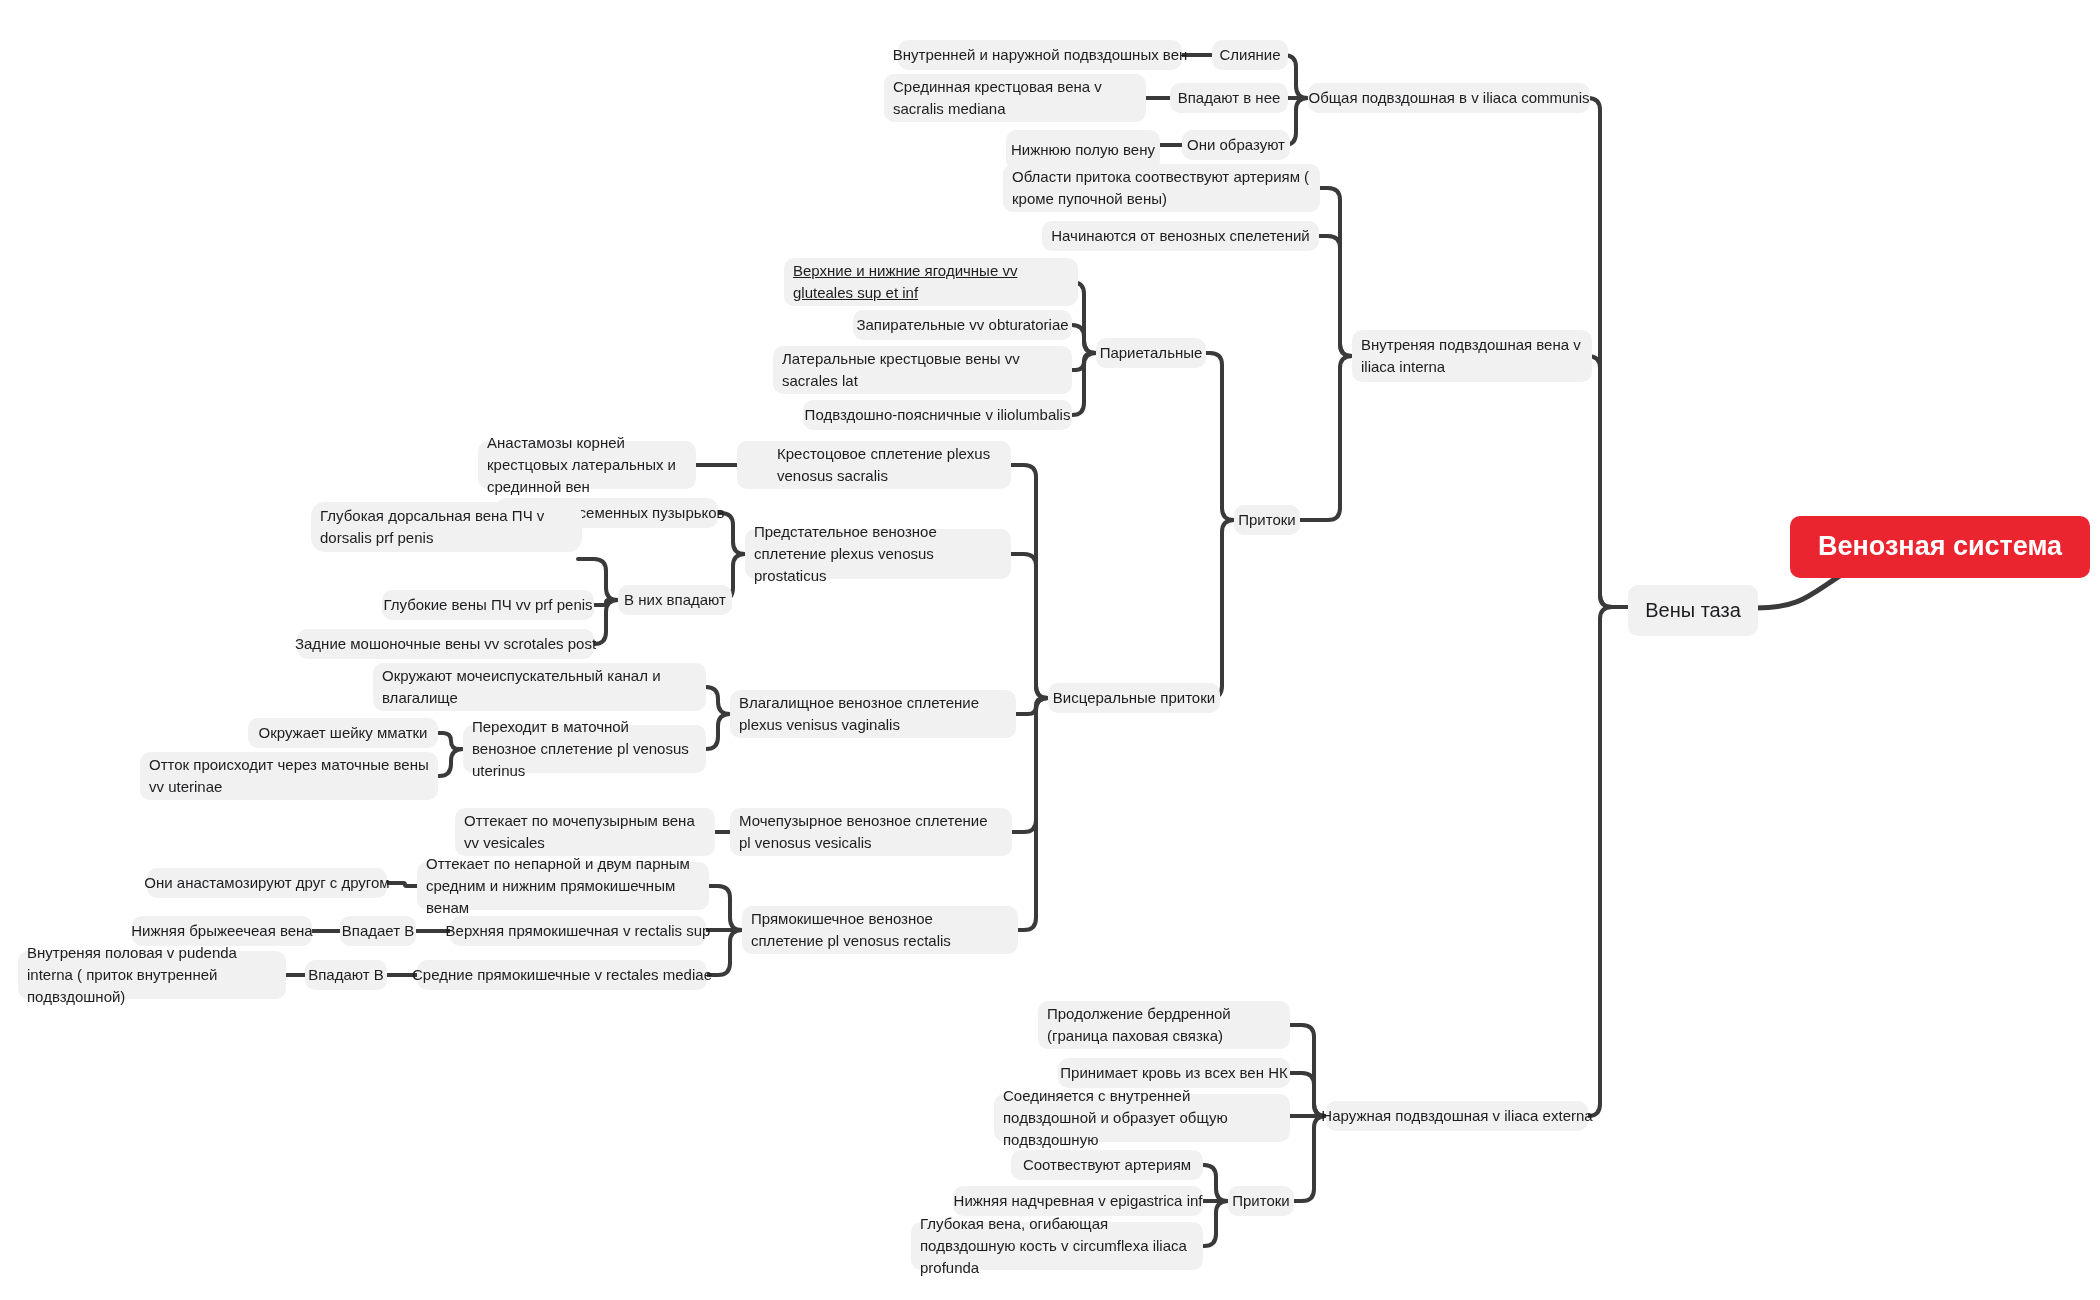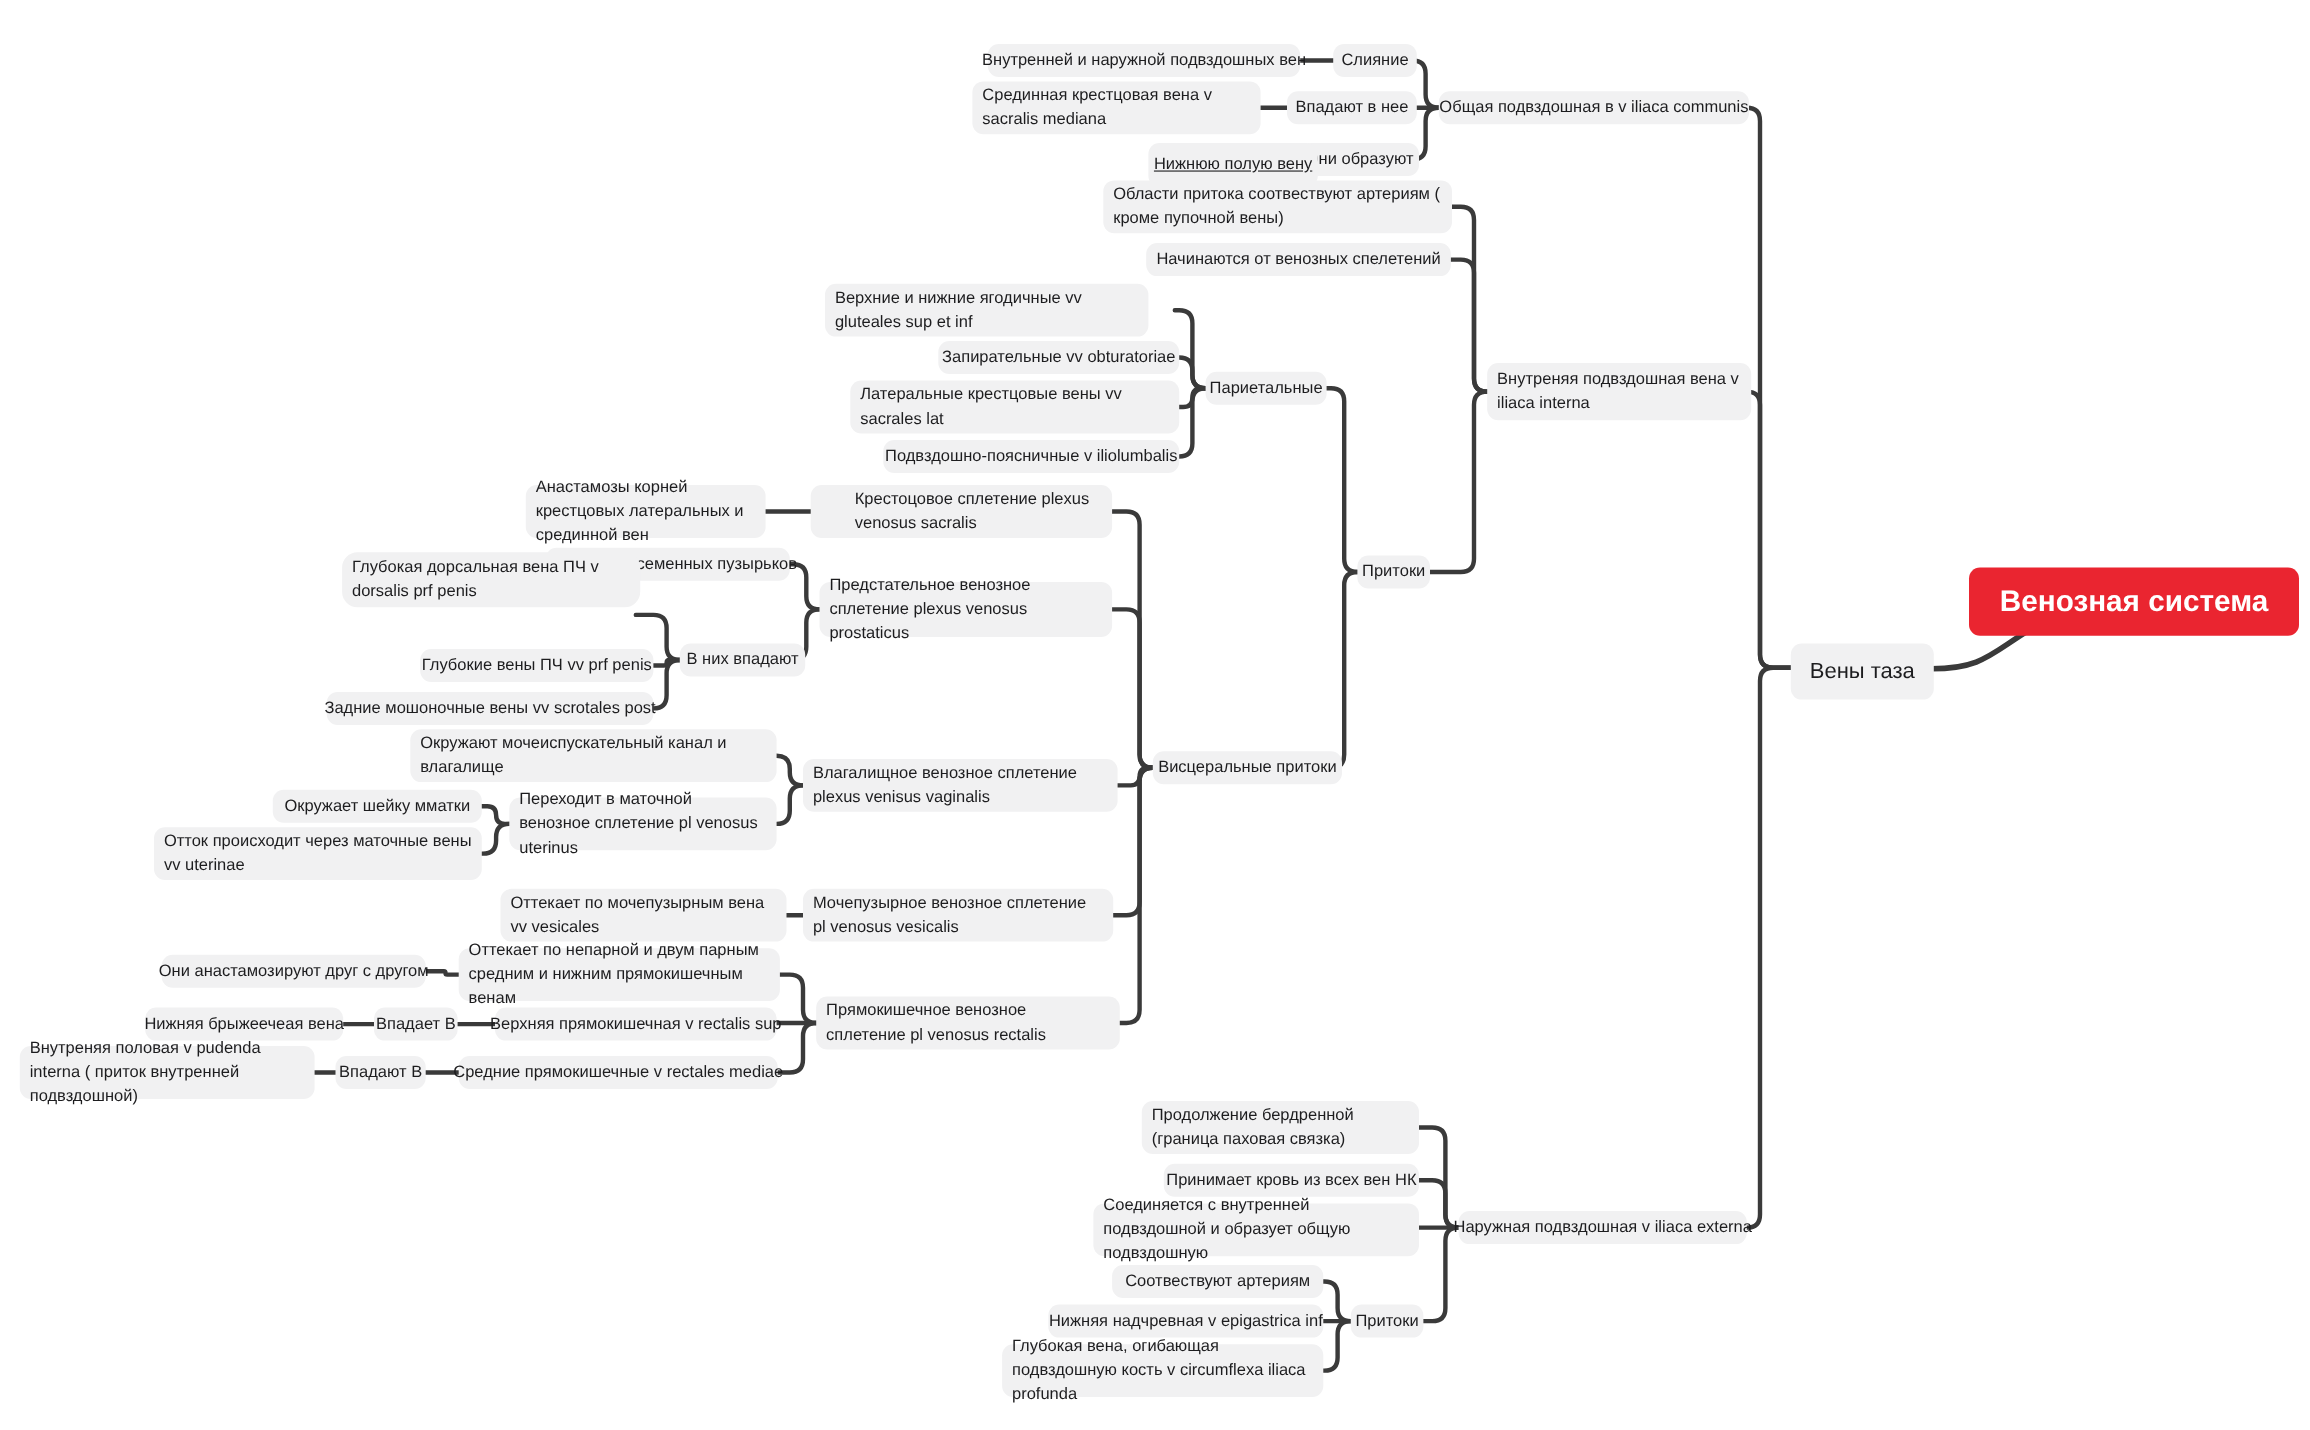--- a/index.html
+++ b/index.html
@@ -94,27 +94,27 @@
     </svg>
 
 <div class="node root" style="left: 1790px; top: 516px; width: 300px; height: 62px;">Венозная система</div>
     <div class="node title" style="left: 1628px; top: 585px; width: 130px; height: 51px;">Вены таза</div>
     <div class="node single" style="left: 1308px; top: 83px; width: 282px; height: 30px;">Общая подвздошная в v iliaca communis</div>
     <div class="node single" style="left: 1212px; top: 40px; width: 76px; height: 30px;">Слияние</div>
     <div class="node single" style="left: 898px; top: 40px; width: 284px; height: 30px;">Внутренней и наружной подвздошных вен</div>
     <div class="node single" style="left: 1170px; top: 83px; width: 118px; height: 30px;">Впадают в нее</div>
     <div class="node" style="left: 884px; top: 74px; width: 262px; height: 48px;">Срединная крестцовая вена v sacralis mediana</div>
     <div class="node single" style="left: 1182px; top: 130px; width: 108px; height: 30px;">Они образуют</div>
-    <div class="node single" style="left: 1044px; top: 130px; width: 154px; height: 40px; text-decoration: underline;">Нижнюю полую вену</div>
+    <div class="node single" style="left: 1006px; top: 130px; width: 154px; height: 40px;">Нижнюю полую вену</div>
     <div class="node" style="left: 1352px; top: 330px; width: 240px; height: 52px;">Внутреняя подвздошная вена v iliaca interna</div>
     <div class="node" style="left: 1003px; top: 164px; width: 317px; height: 48px;">Области притока соотвествуют артериям ( кроме пупочной вены)</div>
     <div class="node single" style="left: 1042px; top: 221px; width: 277px; height: 30px;">Начинаются от венозных спелетений</div>
     <div class="node single" style="left: 1234px; top: 505px; width: 66px; height: 30px;">Притоки</div>
     <div class="node single" style="left: 1096px; top: 338px; width: 110px; height: 30px;">Париетальные</div>
-    <div class="node" style="left: 750px; top: 258px; width: 294px; height: 48px;">Верхние и нижние ягодичные vv gluteales sup et inf</div>
+    <div class="node" style="left: 784px; top: 258px; width: 294px; height: 48px; text-decoration: underline;">Верхние и нижние ягодичные vv gluteales sup et inf</div>
     <div class="node single" style="left: 853px; top: 310px; width: 219px; height: 30px;">Запирательные vv obturatoriae</div>
     <div class="node" style="left: 773px; top: 346px; width: 299px; height: 48px;">Латеральные крестцовые вены vv sacrales lat</div>
     <div class="node single" style="left: 803px; top: 400px; width: 269px; height: 30px;">Подвздошно-поясничные v iliolumbalis</div>
     <div class="node single" style="left: 1048px; top: 683px; width: 172px; height: 30px;">Висцеральные притоки</div>
     <div class="node" style="left: 737px; top: 441px; width: 274px; height: 48px; padding-left: 40px;">Крестоцовое сплетение plexus venosus sacralis</div>
     <div class="node" style="left: 478px; top: 441px; width: 218px; height: 48px;">Анастамозы корней крестцовых латеральных и срединной вен</div>
     <div class="node" style="left: 745px; top: 529px; width: 266px; height: 50px;">Предстательное венозное сплетение plexus venosus prostaticus</div>
     <div class="node single" style="left: 496px; top: 498px; width: 222px; height: 30px;">Около ПЖ и семенных пузырьков</div>
     <div class="node single" style="left: 618px; top: 585px; width: 114px; height: 30px;">В них впадают</div>
     <div class="node" style="left: 311px; top: 502px; width: 271px; height: 50px; border-radius: 14px;">Глубокая дорсальная вена ПЧ v dorsalis prf penis</div>

